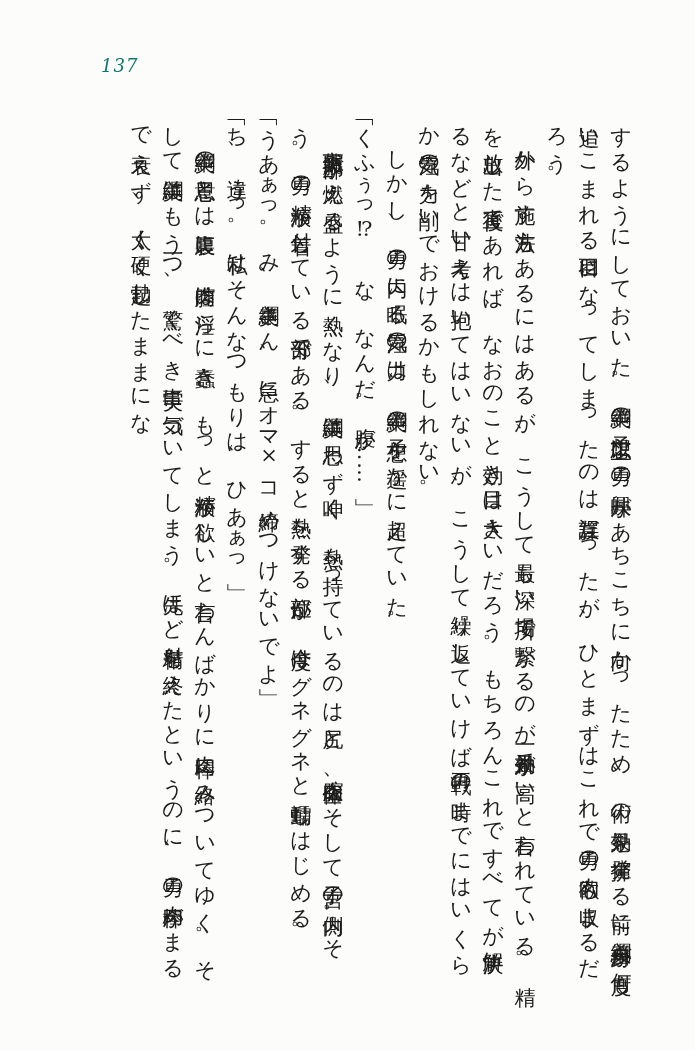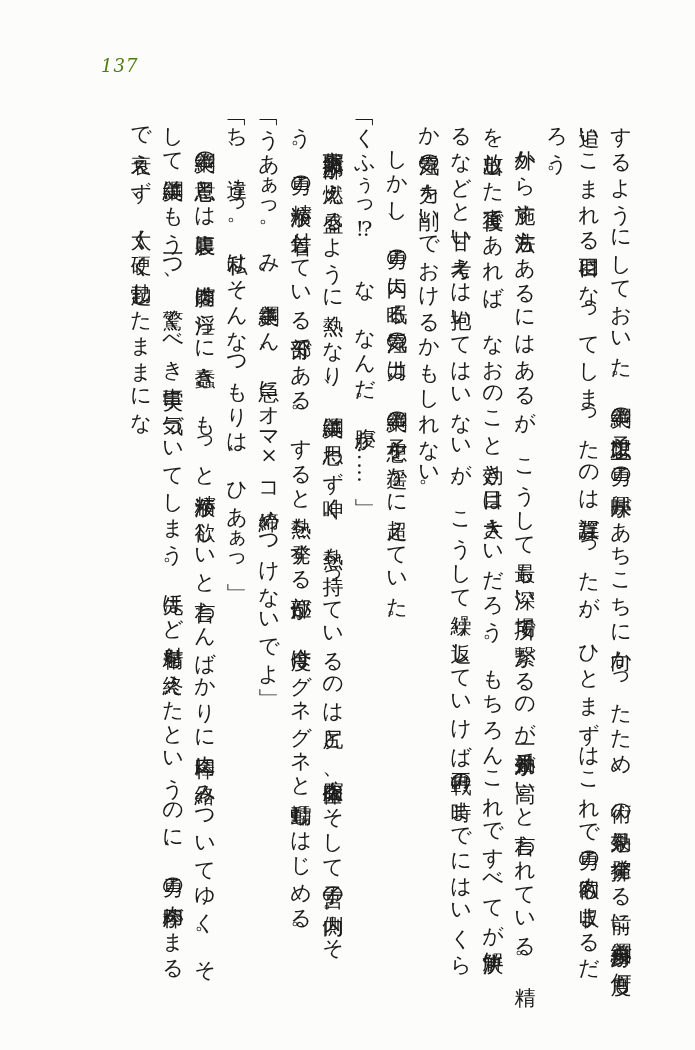--- a/index.html
+++ b/index.html
@@ -18,21 +18,21 @@
     background: #fcfcfa;
     overflow: hidden;
     font-family: "DejaVu Serif", "Liberation Serif", serif;
   }
   .page-number {
     position: absolute;
     top: 55px;
     left: 101px;
     font-size: 18px;
     font-style: italic;
-    color: #4d7c0f;
+    color: #0f766e;
     letter-spacing: 1px;
   }
   .text-block {
     position: absolute;
     top: 112px;
     right: 58px;
     height: 874px;
     writing-mode: vertical-rl;
     -webkit-writing-mode: vertical-rl;
     text-orientation: mixed;

